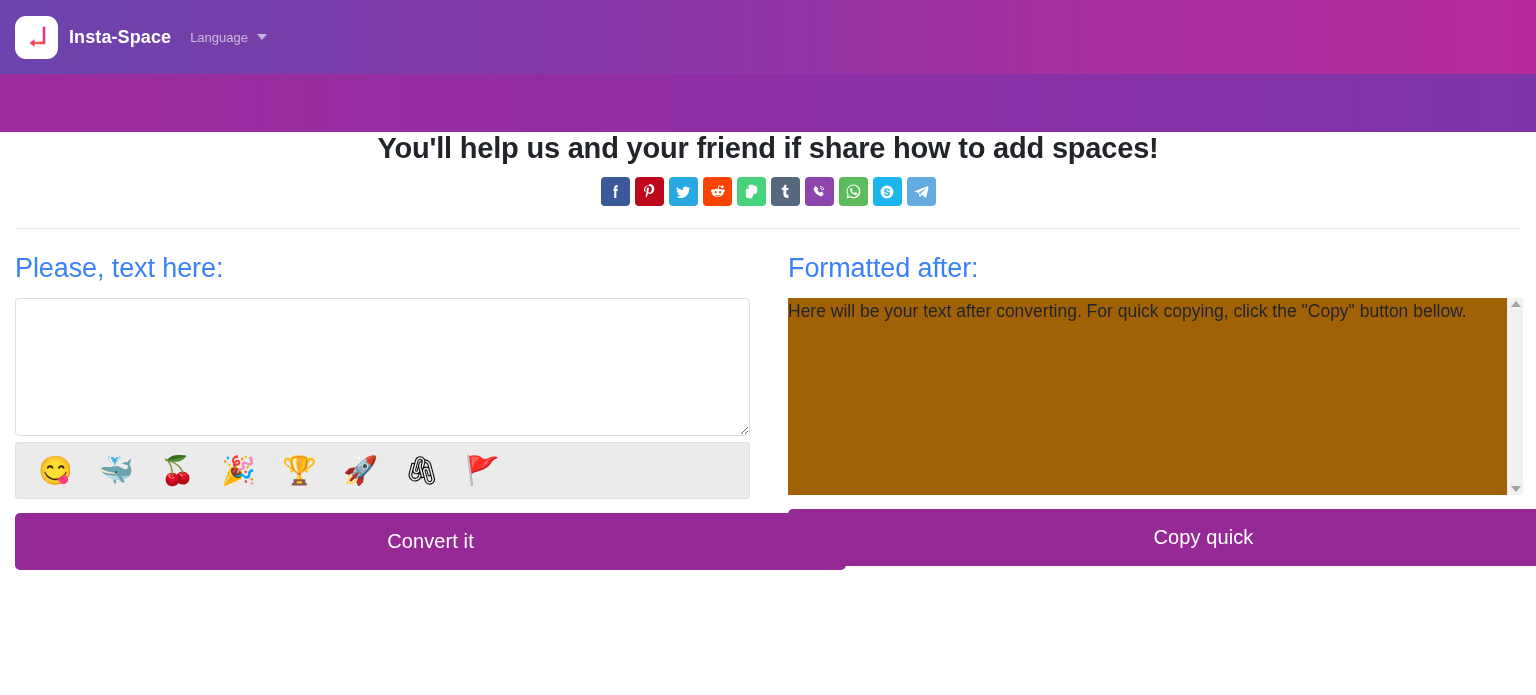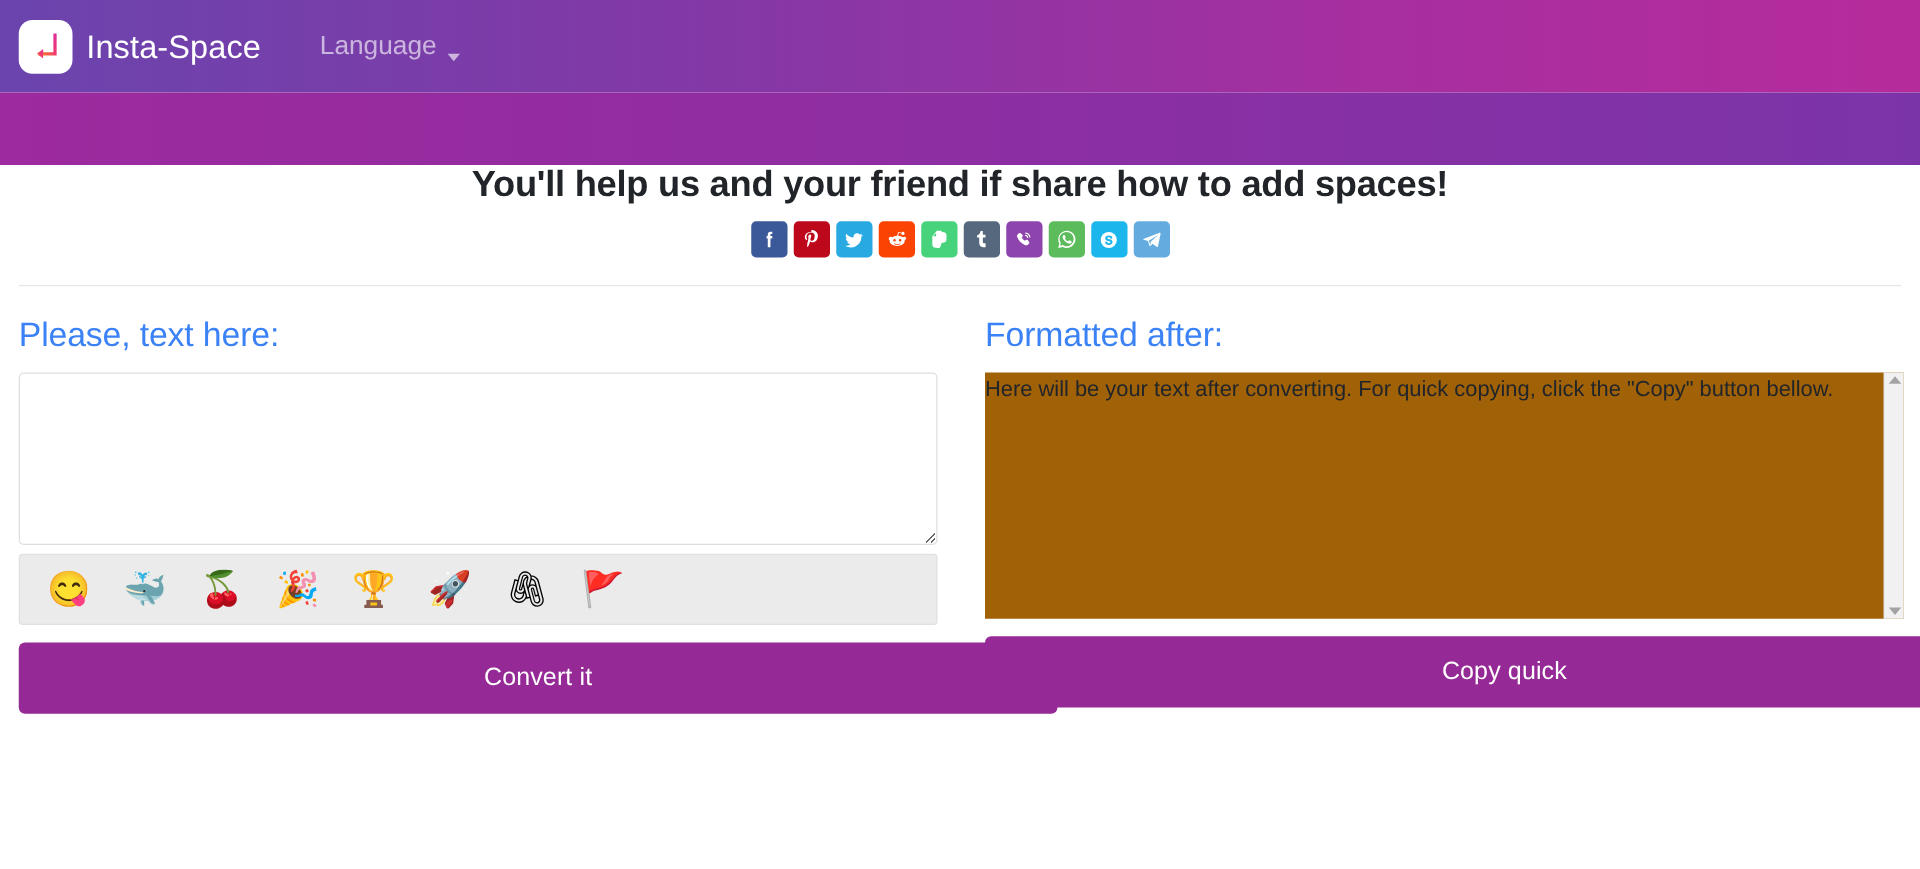--- a/index.html
+++ b/index.html
@@ -34,31 +34,31 @@
     background: #ffffff;
     border-radius: 11px;
     display: flex;
     align-items: center;
     justify-content: center;
     flex: 0 0 auto;
   }
   .logo-badge svg { display: block; }
   .brand-name {
     color: #ffffff;
-    font-size: 26px;
-    font-weight: 400;
+    font-size: 18px;
+    font-weight: 700;
     letter-spacing: 0.1px;
     white-space: nowrap;
   }
   .nav-link {
-    margin-left: 47px;
+    margin-left: 19px;
     color: rgba(255,255,255,0.62);
-    font-size: 21px;
-    display: flex;
-    align-items: flex-end;
+    font-size: 13px;
+    display: flex;
+    align-items: center;
     gap: 9px;
     cursor: pointer;
     white-space: nowrap;
   }
   .caret {
     width: 0; height: 0;
     border-left: 5px solid transparent;
     border-right: 5px solid transparent;
     border-top: 6px solid rgba(255,255,255,0.62);
     display: inline-block;

